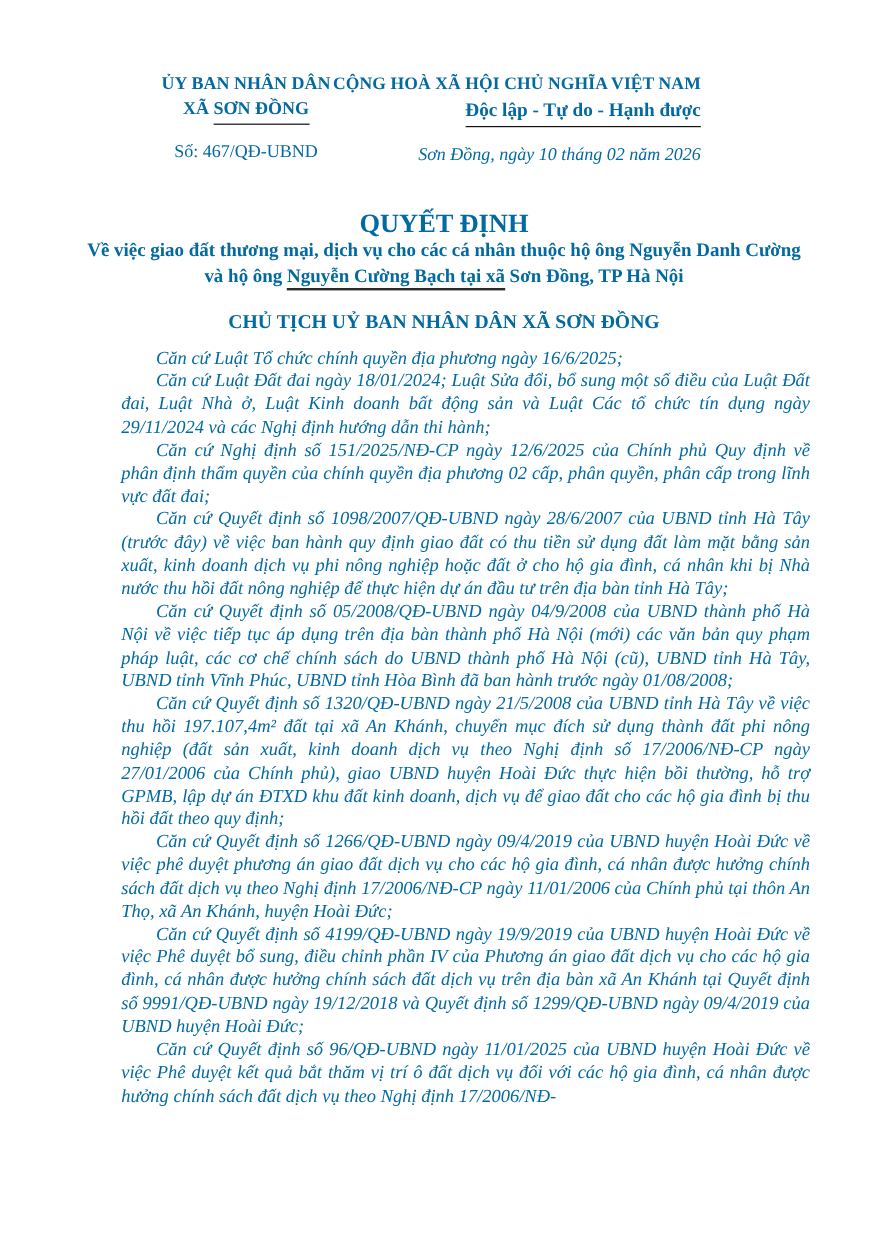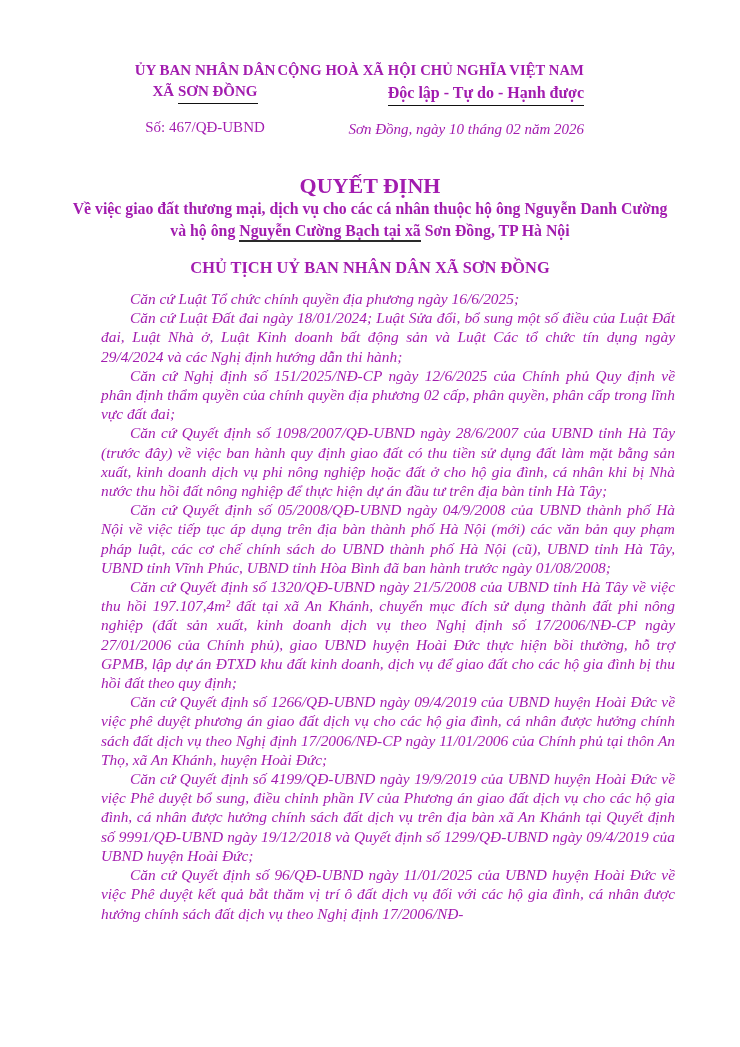--- a/index.html
+++ b/index.html
@@ -2,21 +2,21 @@
 <html><head>
 <meta charset="utf-8">
 <style>
   html, body { margin: 0; padding: 0; background: #e8e8e8; }
   .page {
     position: relative;
     width: 740px;
     height: 1047px;
     margin: 0 auto;
     background: #ffffff;
-    color: #a21caf;
+    color: #0369a1;
     font-family: "Liberation Serif", "DejaVu Serif", serif;
     overflow: hidden;
   }
   
   .header { position: relative; height: 150px; }
   .header-left {
     position: absolute; left: 93px; top: 60px; width: 224px;
     text-align: center;
   }
   .header-right {
@@ -89,21 +89,21 @@
   <div class="title-block">
     <div class="decision-heading">QUYẾT ĐỊNH</div>
     <div class="decision-subject">
       <span>Về việc giao đất thương mại, dịch vụ cho các cá nhân thuộc hộ ông Nguyễn Danh Cường và hộ ông </span><span class="subject-underline">Nguyễn Cường Bạch tại xã</span><span> Sơn Đồng, TP Hà Nội</span>
     </div>
     <div class="authority-heading">CHỦ TỊCH UỶ BAN NHÂN DÂN XÃ SƠN ĐỒNG</div>
   </div>
 
   <div class="body-text">
     <p>Căn cứ Luật Tổ chức chính quyền địa phương ngày 16/6/2025;</p>
-    <p>Căn cứ Luật Đất đai ngày 18/01/2024; Luật Sửa đổi, bổ sung một số điều của Luật Đất đai, Luật Nhà ở, Luật Kinh doanh bất động sản và Luật Các tổ chức tín dụng ngày 29/4/2024 và các Nghị định hướng dẫn thi hành;</p>
+    <p>Căn cứ Luật Đất đai ngày 18/01/2024; Luật Sửa đổi, bổ sung một số điều của Luật Đất đai, Luật Nhà ở, Luật Kinh doanh bất động sản và Luật Các tổ chức tín dụng ngày 29/11/2024 và các Nghị định hướng dẫn thi hành;</p>
     <p>Căn cứ Nghị định số 151/2025/NĐ-CP ngày 12/6/2025 của Chính phủ Quy định về phân định thẩm quyền của chính quyền địa phương 02 cấp, phân quyền, phân cấp trong lĩnh vực đất đai;</p>
     <p>Căn cứ Quyết định số 1098/2007/QĐ-UBND ngày 28/6/2007 của UBND tỉnh Hà Tây (trước đây) về việc ban hành quy định giao đất có thu tiền sử dụng đất làm mặt bằng sản xuất, kinh doanh dịch vụ phi nông nghiệp hoặc đất ở cho hộ gia đình, cá nhân khi bị Nhà nước thu hồi đất nông nghiệp để thực hiện dự án đầu tư trên địa bàn tỉnh Hà Tây;</p>
     <p>Căn cứ Quyết định số 05/2008/QĐ-UBND ngày 04/9/2008 của UBND thành phố Hà Nội về việc tiếp tục áp dụng trên địa bàn thành phố Hà Nội (mới) các văn bản quy phạm pháp luật, các cơ chế chính sách do UBND thành phố Hà Nội (cũ), UBND tỉnh Hà Tây, UBND tỉnh Vĩnh Phúc, UBND tỉnh Hòa Bình đã ban hành trước ngày 01/08/2008;</p>
     <p>Căn cứ Quyết định số 1320/QĐ-UBND ngày 21/5/2008 của UBND tỉnh Hà Tây về việc thu hồi 197.107,4m² đất tại xã An Khánh, chuyển mục đích sử dụng thành đất phi nông nghiệp (đất sản xuất, kinh doanh dịch vụ theo Nghị định số 17/2006/NĐ-CP ngày 27/01/2006 của Chính phủ), giao UBND huyện Hoài Đức thực hiện bồi thường, hỗ trợ GPMB, lập dự án ĐTXD khu đất kinh doanh, dịch vụ để giao đất cho các hộ gia đình bị thu hồi đất theo quy định;</p>
     <p>Căn cứ Quyết định số 1266/QĐ-UBND ngày 09/4/2019 của UBND huyện Hoài Đức về việc phê duyệt phương án giao đất dịch vụ cho các hộ gia đình, cá nhân được hưởng chính sách đất dịch vụ theo Nghị định 17/2006/NĐ-CP ngày 11/01/2006 của Chính phủ tại thôn An Thọ, xã An Khánh, huyện Hoài Đức;</p>
     <p>Căn cứ Quyết định số 4199/QĐ-UBND ngày 19/9/2019 của UBND huyện Hoài Đức về việc Phê duyệt bổ sung, điều chỉnh phần IV của Phương án giao đất dịch vụ cho các hộ gia đình, cá nhân được hưởng chính sách đất dịch vụ trên địa bàn xã An Khánh tại Quyết định số 9991/QĐ-UBND ngày 19/12/2018 và Quyết định số 1299/QĐ-UBND ngày 09/4/2019 của UBND huyện Hoài Đức;</p>
     <p>Căn cứ Quyết định số 96/QĐ-UBND ngày 11/01/2025 của UBND huyện Hoài Đức về việc Phê duyệt kết quả bắt thăm vị trí ô đất dịch vụ đối với các hộ gia đình, cá nhân được hưởng chính sách đất dịch vụ theo Nghị định 17/2006/NĐ-</p>
   </div>
 
 </div>

